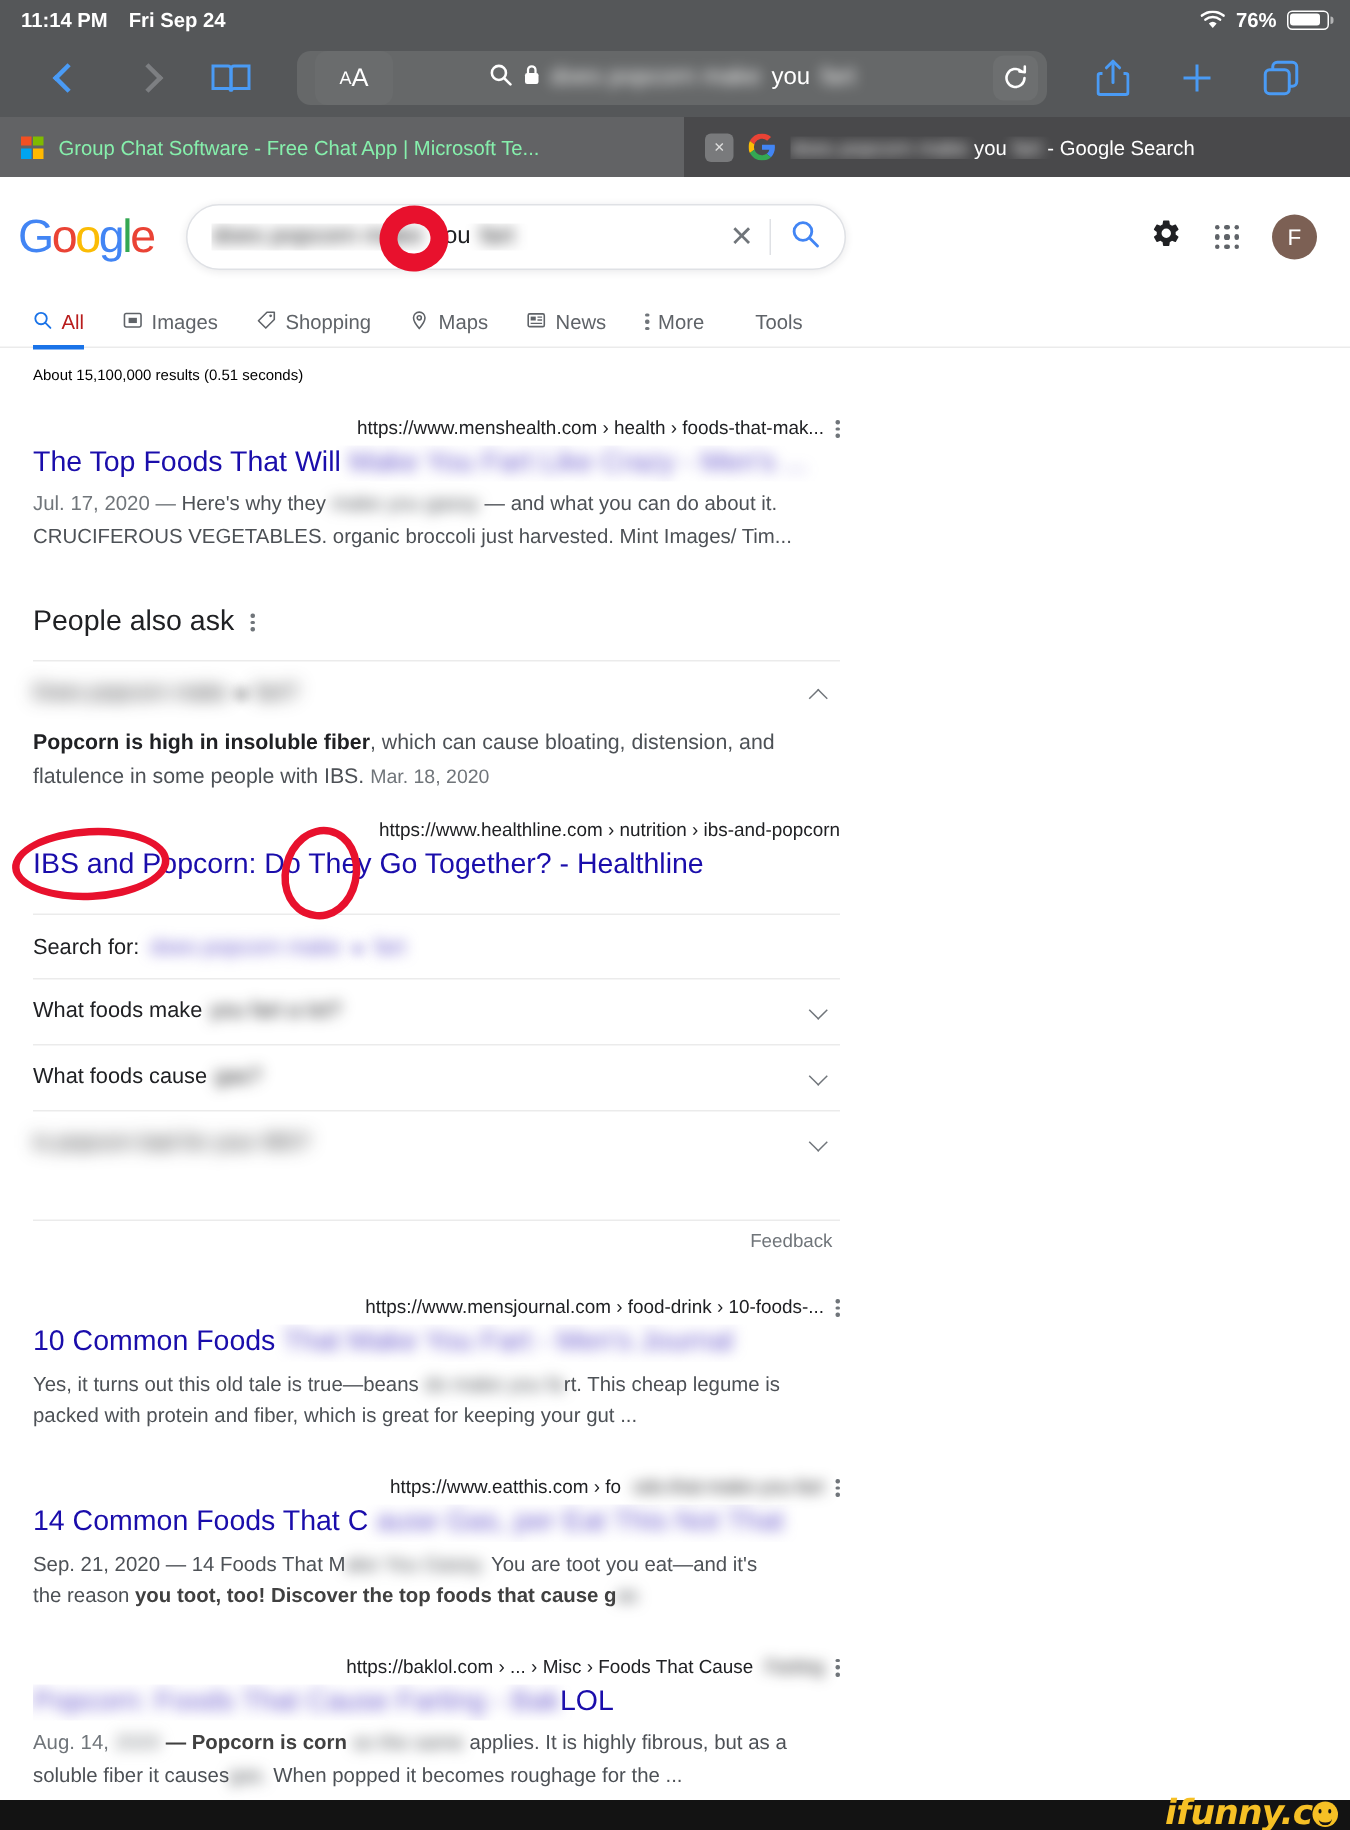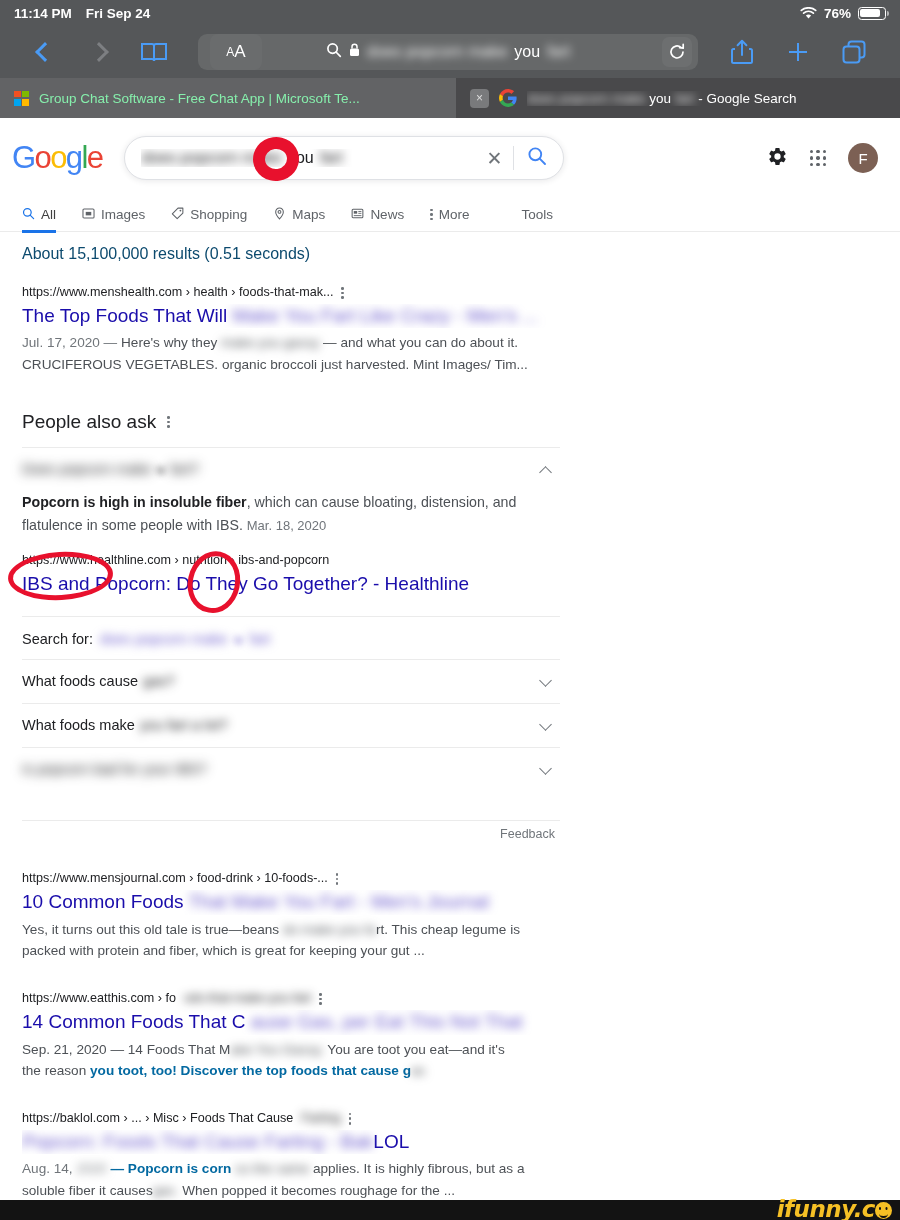--- a/index.html
+++ b/index.html
@@ -110,39 +110,39 @@
                  width:3.4px; height:3.4px; }
   .avatar { width:30px; height:30px; border-radius:50%; background:#7c6054;
             color:#fff; font-size:15px; display:flex; align-items:center;
             justify-content:center; }
 
   
   .g-nav { display:flex; align-items:center; gap:26px; padding-left:22px;
            height:34px; font-size:13.5px; color:#5f6368; border-bottom:1px solid #ebebeb; }
   .g-nav .nav-item { display:flex; align-items:center; gap:6px; height:34px;
                      position:relative; }
-  .g-nav .nav-item.active { color:#404040; }
+  .g-nav .nav-item.active { color:#b91c1c; }
   .g-nav .nav-item.active::after { content:""; position:absolute; left:0; right:0;
                      bottom:-1px; height:3px; background:#1a73e8; }
-  .g-nav .tools { margin-left:26px;justify-content:flex-end; }
-
-  .result-stats { padding:13px 0 0 22px; font-size:16px; color:#0c4a6e; }
+  .g-nav .tools { margin-left:8px;justify-content:flex-end; }
+
+  .result-stats { padding:13px 0 0 22px; font-size:10px; color:#000000; }
 
   
   .results { padding-left:22px; width:560px; }
   .result { margin-top:22px; }
   .res-url { font-size:12.6px; color:#202124; display:flex; align-items:center;
-             gap:8px; line-height:1.25; }
+             gap:8px; line-height:1.25;justify-content:flex-end; }
   .res-url .crumb { color:#202124; }
   .kebab { display:flex; flex-direction:column; gap:2px; }
   .kebab i { width:2.6px; height:2.6px; background:#70757a; border-radius:50%; display:block; }
   .res-title { font-size:19px; color:#1a0dab; margin-top:3px; line-height:1.3;
                white-space:nowrap; overflow:hidden; }
   .res-snip { font-size:13.6px; color:#4d5156; line-height:1.56; margin-top:4px; }
-  .res-snip b { color:#0369a1; font-weight:bold; }
+  .res-snip b { color:#404040; font-weight:bold; }
   .res-date { color:#70757a; }
 
   
   .paa { margin-top:36px; padding-left:22px; width:560px; }
   .paa-head { display:flex; align-items:center; gap:11px; font-size:19px; color:#202124; }
   .paa-row { border-top:1px solid #ebebeb; padding:13px 0 0 0; position:relative; }
   .paa-q { font-size:14.5px; color:#202124; display:flex; align-items:center; gap:5px; }
   .paa-caret { position:absolute; right:10px; top:16px; width:9px; height:9px;
                border-right:1.6px solid #70757a; border-bottom:1.6px solid #70757a;
                transform:rotate(45deg); }
@@ -461,30 +461,30 @@
 
       <div class="searchfor-row">
         <span>Search for:</span>
         <span class="b2 bl-link">does popcorn make</span>
         <span class="b1 bl-link">u</span>
         <span class="b2 bl-link">fart</span>
       </div>
 
       <div class="paa-row" style="padding:13px 0 14px 0">
         <div class="paa-q">
+          <span>What foods make</span>
+          <span class="b2">you fart a lot?</span>
+        </div>
+        <i class="paa-caret"></i>
+      </div>
+
+      <div class="paa-row" style="padding:13px 0 14px 0">
+        <div class="paa-q">
           <span>What foods cause</span>
           <span class="b2">gas?</span>
-        </div>
-        <i class="paa-caret"></i>
-      </div>
-
-      <div class="paa-row" style="padding:13px 0 14px 0">
-        <div class="paa-q">
-          <span>What foods make</span>
-          <span class="b2">you fart a lot?</span>
         </div>
         <i class="paa-caret"></i>
       </div>
 
       <div class="paa-row" style="padding:13px 0 14px 0">
         <div class="paa-q">
           <span class="b3">Is popcorn bad for your IBS?</span>
         </div>
         <i class="paa-caret"></i>
       </div>

